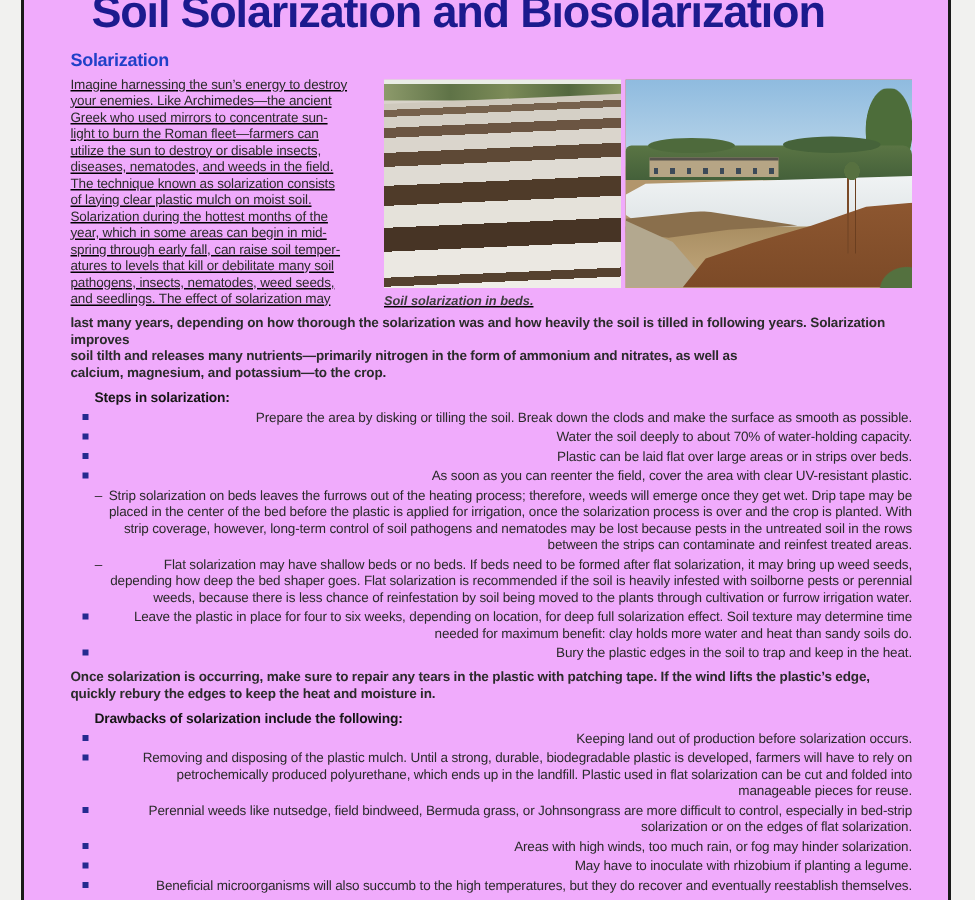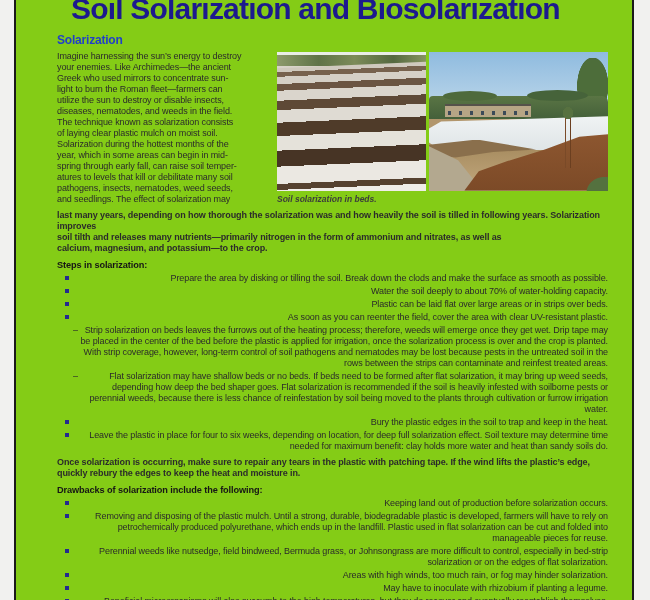--- a/index.html
+++ b/index.html
@@ -4,39 +4,39 @@
 <style>
   html,body{margin:0;padding:0;}
   body{
     width:650px;height:600px;position:relative;overflow:hidden;
     background:#f1f1ef;
     font-family:"Liberation Sans","DejaVu Sans",sans-serif;
     -webkit-font-smoothing:antialiased;
   }
   .page{
     position:absolute;top:0;bottom:0;left:14px;right:16px;
-    background:#84cc16;
+    background:#f0abfc;
     border-left:2px solid #1a1a1a;border-right:2px solid #1a1a1a;
     box-sizing:border-box;
-    padding:0 24px 0 41px;
+    padding:0 24px 0 31px;
     overflow:hidden;
   }
   .page-title{
     margin:-7px 0 0 14px;
     font-size:30px;line-height:1.05;font-weight:700;
     letter-spacing:-0.8px;white-space:nowrap;
     color:#1c1a8e;
   }
   .section-heading{
     margin:8px 0 4px 0;
     font-size:12px;font-weight:700;color:#2140c8;letter-spacing:-0.2px;
   }
   .t9{font-size:9px;line-height:11px;color:#2b2b2b;letter-spacing:-0.1px;}
   .prelines{white-space:pre-line;}
-  .two-col{display:flex;gap:14px;align-items:center;}
+  .two-col{display:flex;gap:3px;align-items:flex-end;text-decoration:underline;}
   .intro-col{width:206px;flex:none;}
   .photos{flex:1;min-width:0;}
   .photo-row{display:flex;gap:3px;}
   figure{margin:0;padding:0;}
   .photo{position:relative;overflow:hidden;height:139px;}
   .photo-beds{width:158px;background:#d8d3c9;}
   .photo-flat{width:191px;background:#b2966c;}
   .captions{display:flex;gap:3px;margin-top:3px;}
   .caption{font-size:8.5px;line-height:10px;font-weight:700;font-style:italic;color:#3c3c3c;}
   .caption-beds{width:158px;}
@@ -85,21 +85,21 @@
   .flat-road{position:absolute;left:0;bottom:0;width:30%;height:32%;
     background:#b3a88f;clip-path:polygon(0 0,55% 32%,100% 100%,0 100%);}
   .flat-sapling{position:absolute;right:34px;top:60px;width:12px;height:56px;
     background:linear-gradient(90deg,transparent 0 3px,#7a4a28 3px 4px,transparent 4px 8px,#6b3f20 8px 9px,transparent 9px);}
   .flat-sapling::before{content:"";position:absolute;top:-6px;left:0px;width:12px;height:14px;
     background:radial-gradient(ellipse at 50% 50%,#577140 60%,rgba(0,0,0,0) 62%);}
   .flat-shrub{position:absolute;right:-4px;bottom:-4px;width:30px;height:22px;
     background:radial-gradient(ellipse at 75% 90%,#54713f 55%,rgba(0,0,0,0) 58%);}
 
   .para{margin:5px 0 0 0;font-weight:bold;}
-  .subhead{font-size:9.2px;line-height:11px;font-weight:700;color:#161616;margin:6px 0 2px 0;letter-spacing:-0.1px;}
+  .subhead{font-size:9.2px;line-height:11px;font-weight:700;color:#161616;margin:6px 0 2px 16px;letter-spacing:-0.1px;}
   ul.bullets{list-style:none;margin:0;padding:0 0 0 8px;}
   ul.dashes{padding-left:12px;}
   .bullet-item{display:flex;margin:1.5px 0 2px 0;text-align:right;}
   .bmark{flex:none;width:3.5px;height:3.5px;background:#252a8f;margin:3.5px 10px 0 0;}
   .dmark{flex:none;width:9px;color:#2b2b2b;}
   .btext{flex:1;min-width:0;}
 </style>
 </head>
 <body>
 
@@ -190,27 +190,27 @@
       <li class="bullet-item">
         <span class="dmark">–</span>
         <span class="btext">Flat solarization may have shallow beds or no beds. If beds need to be formed after flat solarization, it may bring up weed seeds, depending how deep the bed shaper goes. Flat solarization is recommended if the soil is heavily infested with soilborne pests or perennial weeds, because there is less chance of reinfestation by soil being moved to the plants through cultivation or furrow irrigation water.</span>
       </li>
     </ul>
 
   <ul class="bullets t9">
 
       <li class="bullet-item">
         <span class="bmark"></span>
+        <span class="btext">Leave the plastic in place for four to six weeks, depending on location, for deep full solarization effect. Soil texture may determine time needed for maximum benefit: clay holds more water and heat than sandy soils do.</span>
+      </li>
+
+      <li class="bullet-item">
+        <span class="bmark"></span>
         <span class="btext">Bury the plastic edges in the soil to trap and keep in the heat.</span>
       </li>
-
-      <li class="bullet-item">
-        <span class="bmark"></span>
-        <span class="btext">Leave the plastic in place for four to six weeks, depending on location, for deep full solarization effect. Soil texture may determine time needed for maximum benefit: clay holds more water and heat than sandy soils do.</span>
-      </li>
     </ul>
 
   <p class="para t9">Once solarization is occurring, make sure to repair any tears in the plastic with patching tape. If the wind lifts the plastic’s edge, quickly rebury the edges to keep the heat and moisture in.</p>
 
   <div class="subhead">Drawbacks of solarization include the following:</div>
 
   <ul class="bullets t9">
 
       <li class="bullet-item">
         <span class="bmark"></span>

